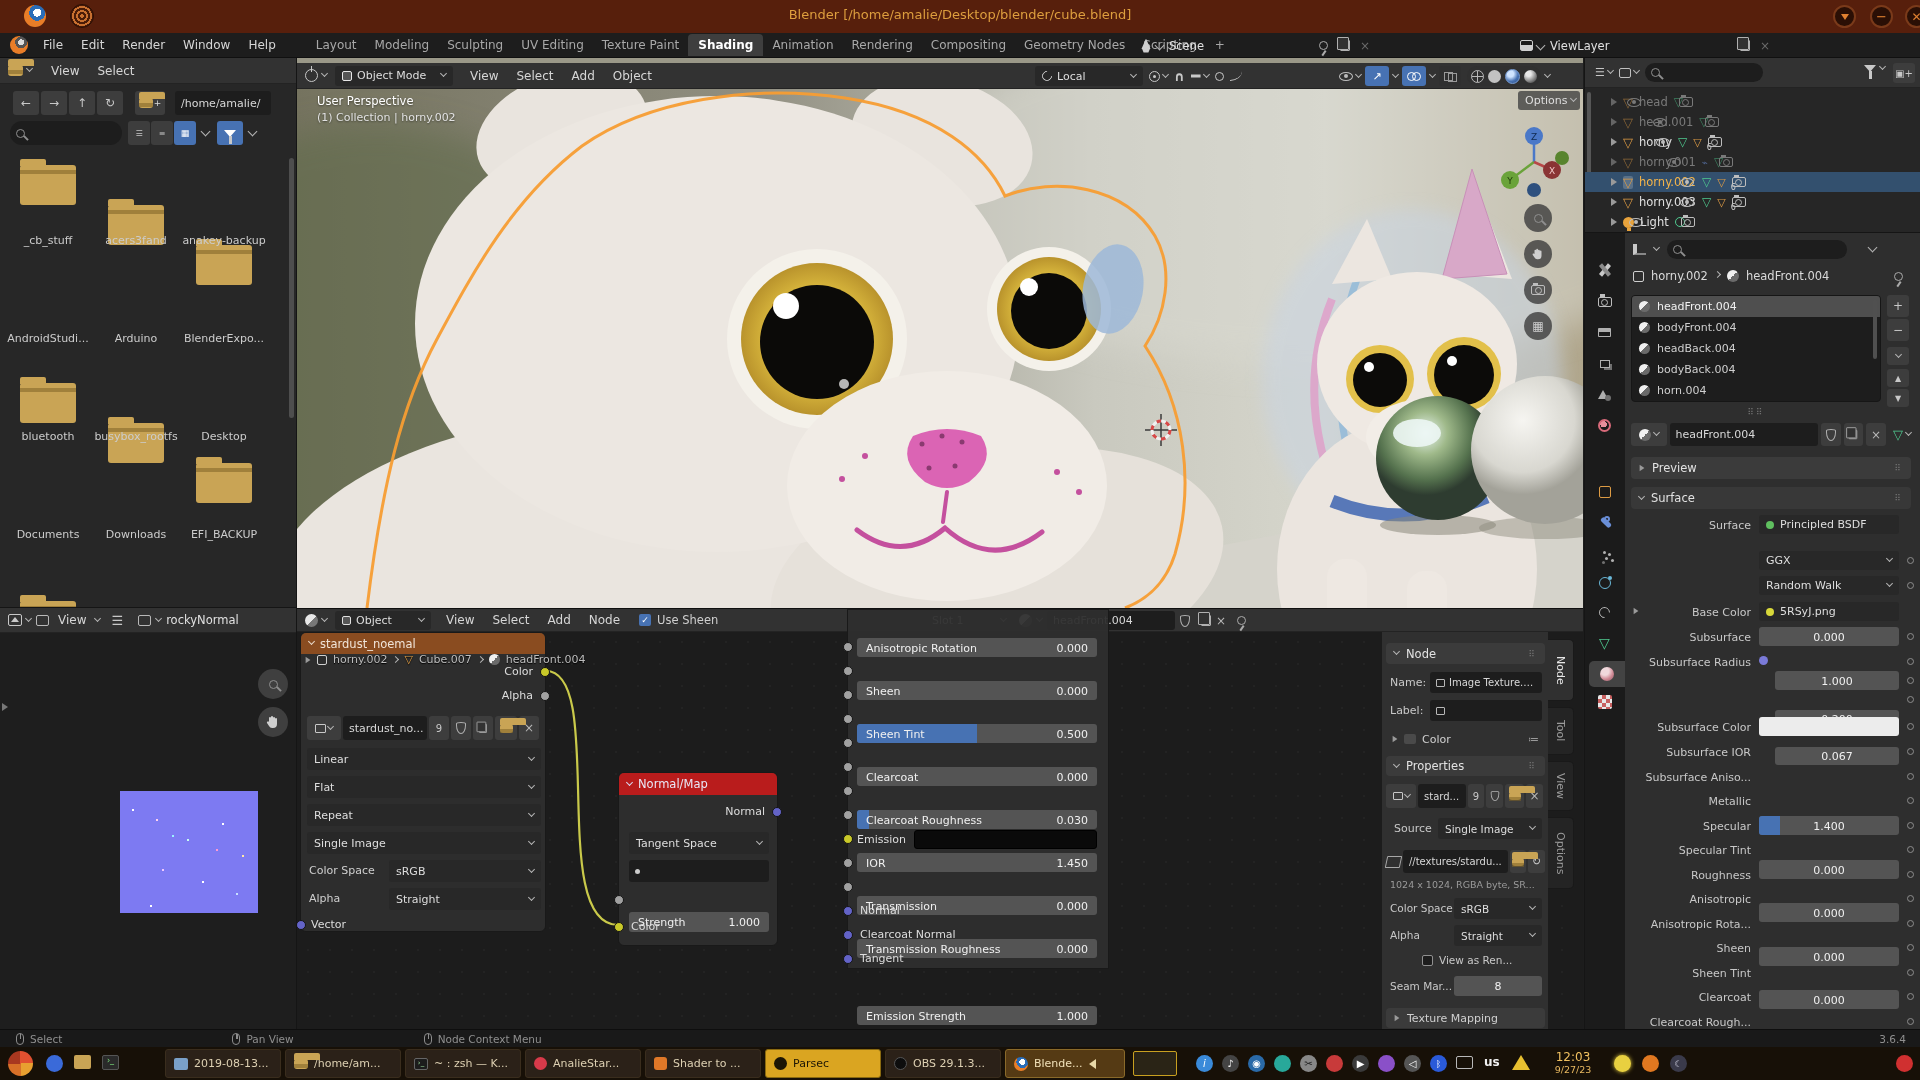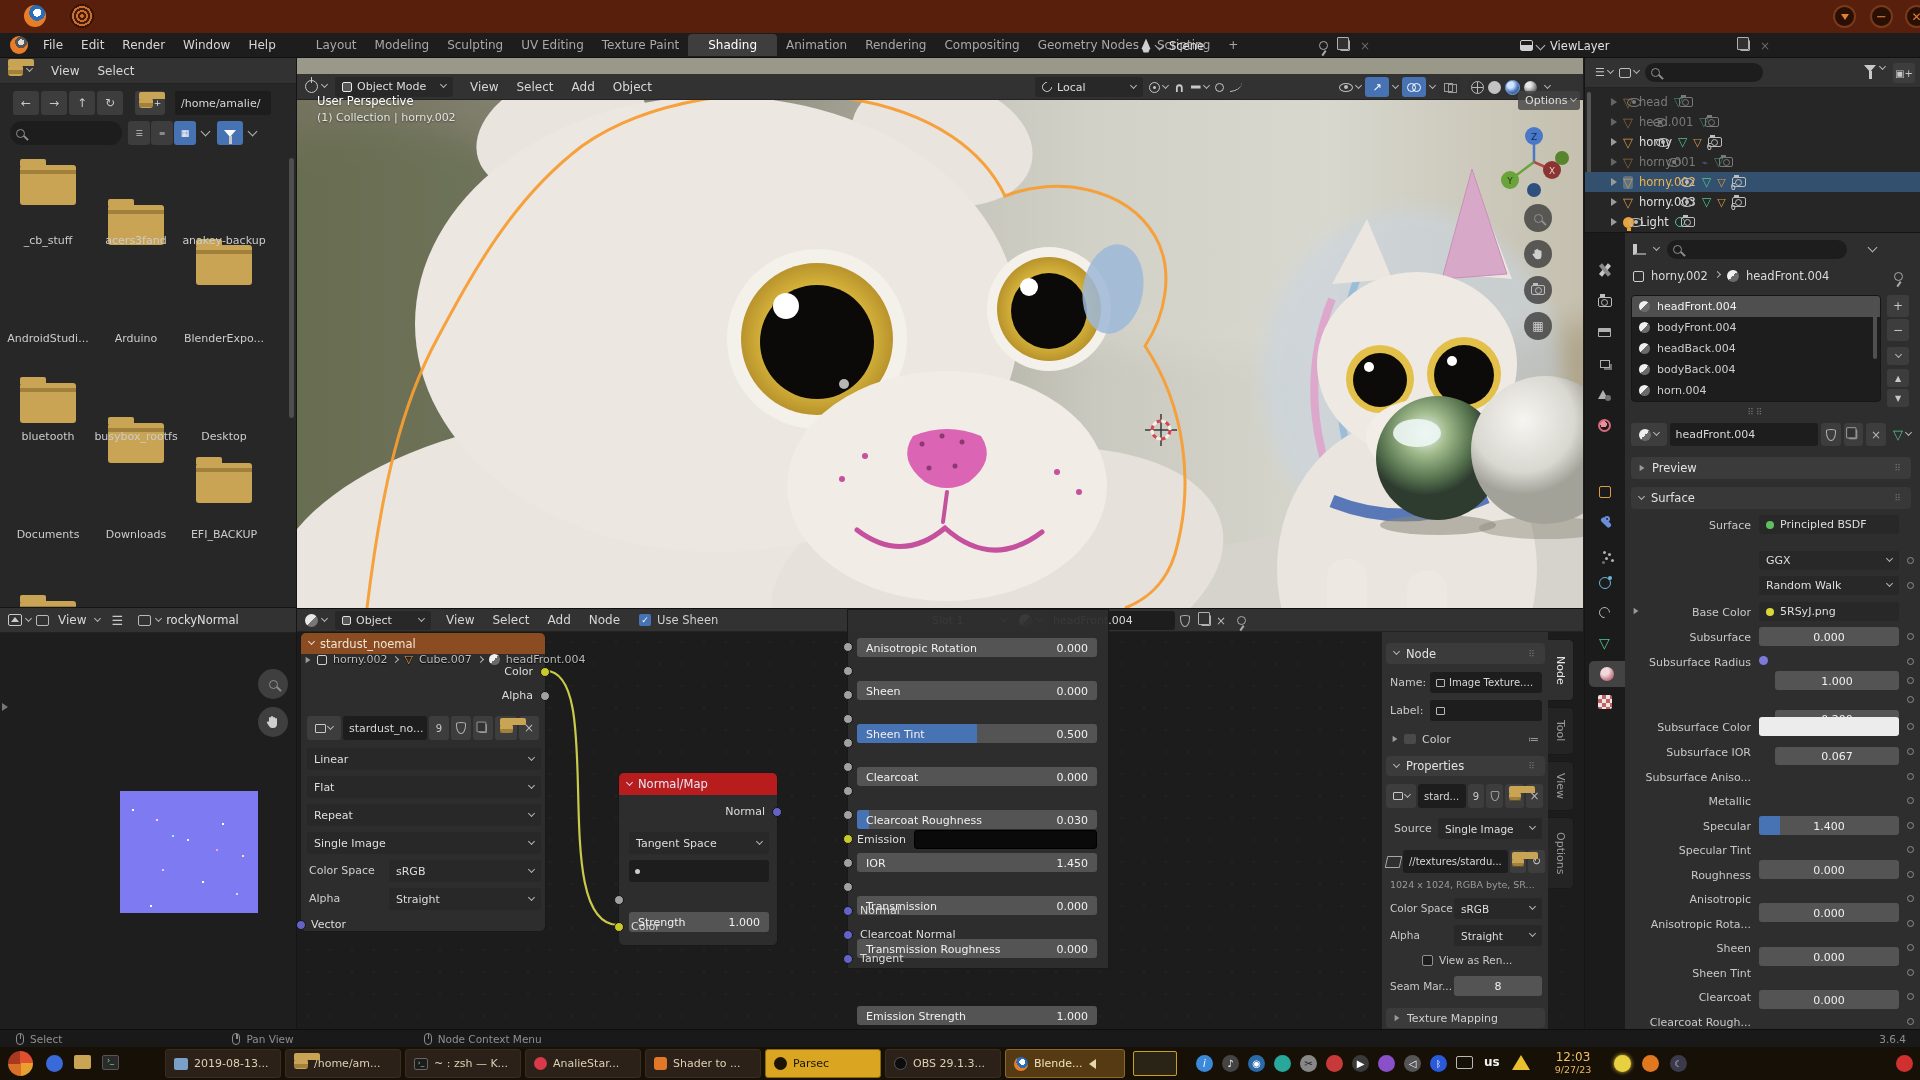--- a/index.html
+++ b/index.html
@@ -60,41 +60,42 @@
 .trayic{width:17px;height:17px;border-radius:50%;display:flex;align-items:center;justify-content:center;font-size:10px;color:#fff}
 </style>
 </head>
 <body>
 
 <div id="screen">
 
   <div class="abs" style="left:0;top:0;width:1920px;height:33px;background:#571f0c;">
     <div class="abs" style="left:24px;top:5px;width:22px;height:22px;border-radius:50%;background:radial-gradient(circle at 60% 35%,#fff 0 4px,#2a6db8 4px 8px,#e87d28 8px 100%);"></div>
     <div class="abs" style="left:70px;top:4px;width:24px;height:24px;border-radius:50%;background:repeating-radial-gradient(#c87030 0 2px,#4a1c08 2px 4px);border:1px solid #2a0e04;"></div>
+    <div class="abs" style="left:0;top:7px;width:1920px;text-align:center;color:#dd9e3e;font-size:13px;">Blender [/home/amalie/Desktop/blender/cube.blend]</div>
     <div class="abs btn" style="left:1833px;top:5px;width:23px;height:23px;border-radius:50%;background:#2a0f05;border:2px solid #7a3a1a;">
         <span class="tri-d" style="border-top-color:#e08030"></span>
       </div>
     <div class="abs btn" style="left:1870px;top:5px;width:23px;height:23px;border-radius:50%;background:#2a0f05;border:2px solid #7a3a1a;color:#e08030;font-size:13px;">−</div>
     <div class="abs btn" style="left:1905px;top:5px;width:23px;height:23px;border-radius:50%;background:#2a0f05;border:2px solid #7a3a1a;color:#e08030;font-size:12px;">✕</div>
   </div>
 
   <div class="abs flex" style="left:0;top:33px;width:1920px;height:25px;background:#1d1d1d;border-bottom:1px solid #101010;">
     <div style="width:18px;height:18px;margin:0 6px 0 10px;border-radius:50%;background:radial-gradient(circle at 62% 35%,#ddd 0 3px,#555 3px 6px,#e87d28 6px 100%);"></div>
     <span class="menu-item">File</span>
     <span class="menu-item">Edit</span>
     <span class="menu-item">Render</span>
     <span class="menu-item">Window</span>
     <span class="menu-item">Help</span>
     <span style="width:22px"></span>
     <span class="menu-item" style="color:#a8a8a8">Layout</span>
     <span class="menu-item" style="color:#a8a8a8">Modeling</span>
     <span class="menu-item" style="color:#a8a8a8">Sculpting</span>
     <span class="menu-item" style="color:#a8a8a8">UV Editing</span>
     <span class="menu-item" style="color:#a8a8a8">Texture Paint</span>
-    <span class="menu-item" style="background:#3e3e3e;border-radius:4px 4px 0 0;color:#fff;padding:4px 20px;">Shading</span>
+    <span class="menu-item" style="background:#3e3e3e;border-radius:4px 4px 0 0;color:#fff;padding:4px 10px;font-weight:bold;">Shading</span>
     <span class="menu-item" style="color:#a8a8a8">Animation</span>
     <span class="menu-item" style="color:#a8a8a8">Rendering</span>
     <span class="menu-item" style="color:#a8a8a8">Compositing</span>
     <span class="menu-item" style="color:#a8a8a8">Geometry Nodes</span>
     <span class="menu-item" style="color:#a8a8a8">Scripting</span>
     <span class="menu-item" style="color:#a8a8a8">+</span>
 
     <div class="abs flex" style="left:1140px;top:2px;width:300px;height:21px;">
       <div style="width:12px;height:14px;background:#cfcfcf;clip-path:polygon(50% 0,85% 70%,70% 100%,30% 100%,15% 70%);"></div>
       <span class="chev" style="margin:0 6px 0 4px"></span>
@@ -312,21 +313,21 @@
         <circle cx="864" cy="346" r="9" fill="none" stroke="#f0f0f0" stroke-width="3" stroke-dasharray="4.7 4.7" stroke-dashoffset="4.7"></circle>
       </g>
 
       <ellipse cx="1141" cy="441" rx="58" ry="10" fill="#8a887a" opacity=".55"></ellipse>
       <ellipse cx="1248" cy="444" rx="66" ry="11" fill="#8a887a" opacity=".45"></ellipse>
       <circle cx="1141" cy="374" r="62" fill="url(#chrome)"></circle>
       <ellipse cx="1120" cy="349" rx="24" ry="14" fill="#ecf6f4" opacity=".9"></ellipse>
       <circle cx="1248" cy="366" r="74" fill="url(#wsphere)"></circle>
     </svg>
 
-    <div class="abs flex hdrbar" style="left:0;top:16px;width:1286px;height:26px;">
+    <div class="abs flex hdrbar" style="left:0;top:5px;width:1286px;height:26px;">
       <div class="flex" style="margin-left:8px;gap:4px;">
         <span style="width:13px;height:13px;border:1.3px solid #c8c8c8;border-radius:50%;position:relative">
             <span style="position:absolute;left:4.5px;top:-4px;width:1.3px;height:6px;background:#c8c8c8"></span>
           </span>
         <span class="chev sm"></span>
       </div>
       <div class="dd" style="width:118px;height:20px;margin-left:8px;gap:5px;">
         <span style="width:10px;height:10px;border:1.5px solid #e8e8e8;border-radius:2px;background:#555"></span>
         <span style="flex:1">Object Mode</span>
           <span class="chev sm"></span>

